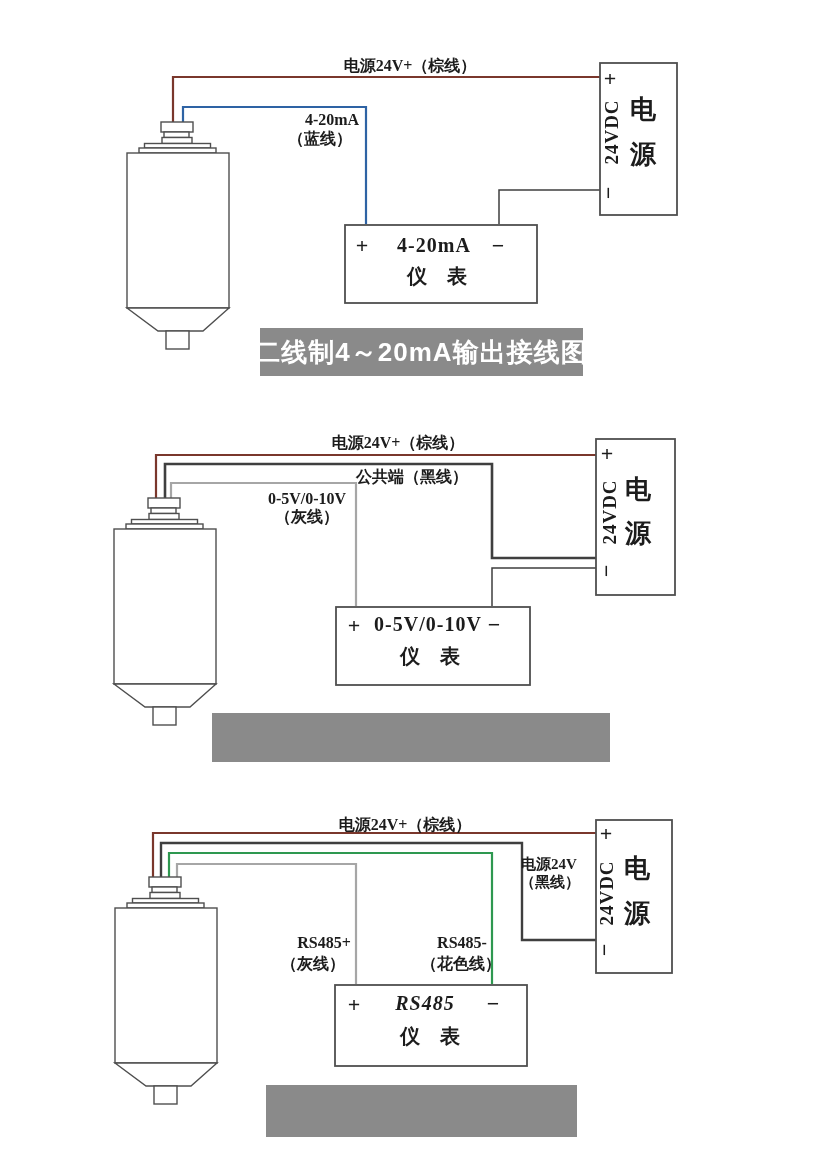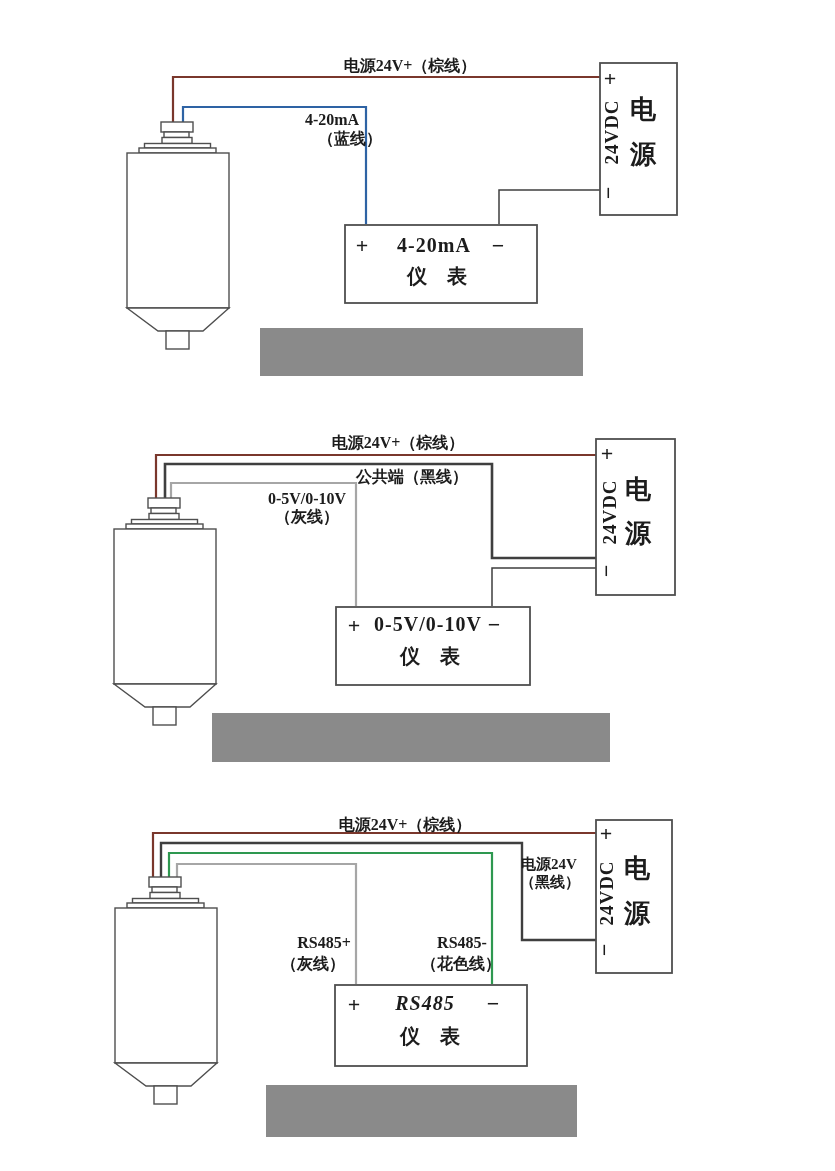--- a/index.html
+++ b/index.html
@@ -65,33 +65,34 @@
     <rect x="335" y="985" width="192" height="81" fill="#ffffff" stroke-width="1.8" stroke="#4f4f4f"></rect>
     <rect x="596" y="820" width="76" height="153" fill="#ffffff" stroke-width="1.8" stroke="#4f4f4f"></rect>
 
     <rect x="260" y="328" width="323" height="48" stroke="none" fill="#8a8a8a"></rect>
     <rect x="212" y="713" width="398" height="49" stroke="none" fill="#8a8a8a"></rect>
     <rect x="266" y="1085" width="311" height="52" stroke="none" fill="#8a8a8a"></rect>
   </svg>
 
   <div class="lbl wire-lbl" style="left:410px;top:66px;">电源24V+（棕线）</div>
   <div class="lbl wire-lbl" style="left:332px;top:120px;">4-20mA</div>
-  <div class="lbl wire-lbl" style="left:350px;top:139px;">（蓝线）</div>
+  <div class="lbl wire-lbl" style="left:320px;top:139px;">（蓝线）</div>
 
   <div class="lbl term" style="left:362px;top:246px;">+</div>
   <div class="lbl box-title" style="left:434px;top:245px;">4-20mA</div>
   <div class="lbl term" style="left:498px;top:246px;">−</div>
   <div class="lbl box-name" style="left:437px;top:276px;">仪　表</div>
 
   <div class="lbl term" style="left:610px;top:79px;">+</div>
   <div class="lbl vdc" style="left:611px;top:132px;">24VDC</div>
   <div class="lbl psu-cn" style="left:643px;top:110px;">电</div>
   <div class="lbl psu-cn" style="left:643px;top:155px;">源</div>
   <div class="lbl vminus" style="left:608px;top:193px;">−</div>
 
+  <div class="lbl caption" style="left:421px;top:352px;">二线制4～20mA输出接线图</div>
 
   <div class="lbl wire-lbl" style="left:398px;top:443px;">电源24V+（棕线）</div>
   <div class="lbl wire-lbl" style="left:412px;top:477px;">公共端（黑线）</div>
   <div class="lbl wire-lbl" style="left:307px;top:499px;">0-5V/0-10V</div>
   <div class="lbl wire-lbl" style="left:307px;top:517px;">（灰线）</div>
 
   <div class="lbl term" style="left:354px;top:626px;">+</div>
   <div class="lbl box-title" style="left:428px;top:624px;">0-5V/0-10V</div>
   <div class="lbl term" style="left:494px;top:625px;">−</div>
   <div class="lbl box-name" style="left:430px;top:656px;">仪　表</div>

